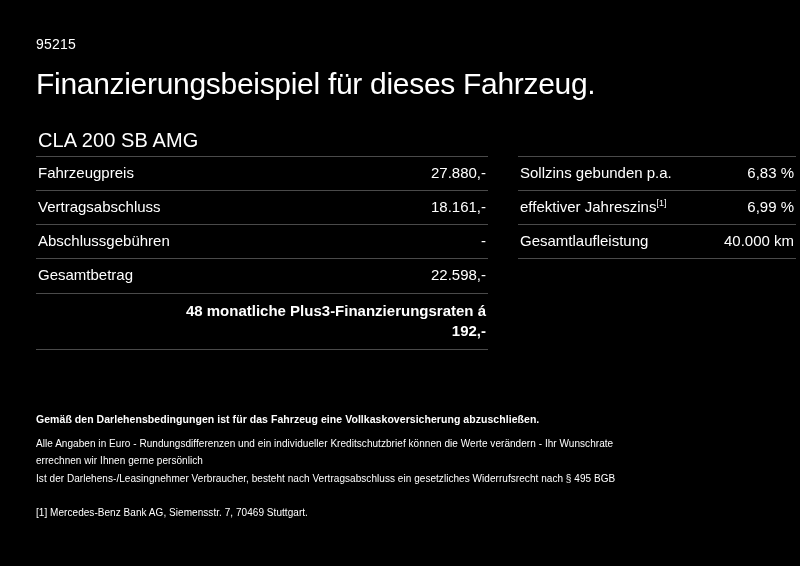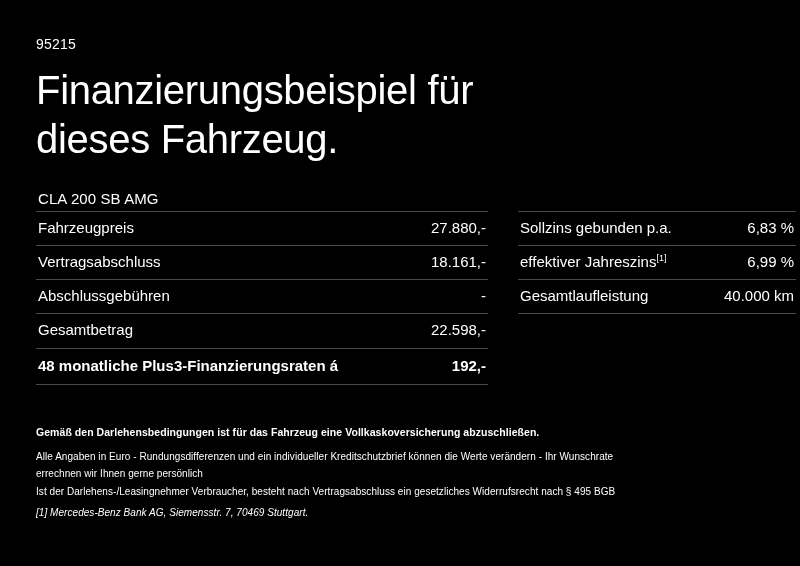--- a/index.html
+++ b/index.html
@@ -21,29 +21,29 @@
     box-sizing: border-box;
     padding: 30px 36px 0 36px;
   }
   .doc-id {
     font-size: 14px;
     letter-spacing: 0.2px;
     color: #ffffff;
     margin: 6px 0 14px 0;
   }
   .headline {
-    font-size: 40px;
+    font-size: 30px;
     line-height: 1.22;
     font-weight: 400;
     letter-spacing: -0.3px;
     margin: 4px 0 26px 0;
     max-width: 560px;
   }
   .vehicle-name {
-    font-size: 15px;
+    font-size: 20px;
     letter-spacing: 0.1px;
     margin: 0 0 4px 2px;
   }
   .columns {
     display: flex;
     gap: 30px;
     align-items: flex-start;
   }
   .col-left {
     width: 452px;
@@ -71,20 +71,21 @@
   .row .value {
     white-space: nowrap;
     text-align: right;
   }
   .row.total {
     font-weight: bold;
     border-top: 1px solid #4a4a4a;
     border-bottom: 1px solid #4a4a4a;
     padding-top: 7px;
     padding-bottom: 8px;
+    flex-direction: column;
   }
   .col-right .row:last-child {
     border-bottom: 1px solid #4a4a4a;
   }
   sup {
     font-size: 9px;
     vertical-align: super;
     line-height: 0;
   }
   .footer {
@@ -101,23 +102,22 @@
     margin-top: 48px;
   }
   .footer .fine {
     font-size: 10px;
     line-height: 1.75;
     letter-spacing: 0.05px;
     color: #ffffff;
   }
   .footer .note {
     font-size: 10px;
-    margin-top: 7px;
+    margin-top: 20px;
     letter-spacing: 0.05px;
-    font-style: italic;
   }
 </style>
 </head>
 <body>
 
 <div class="page">
 
   <div class="doc-id">95215</div>
 
   <h1 class="headline">Finanzierungsbeispiel für dieses Fahrzeug.</h1>

